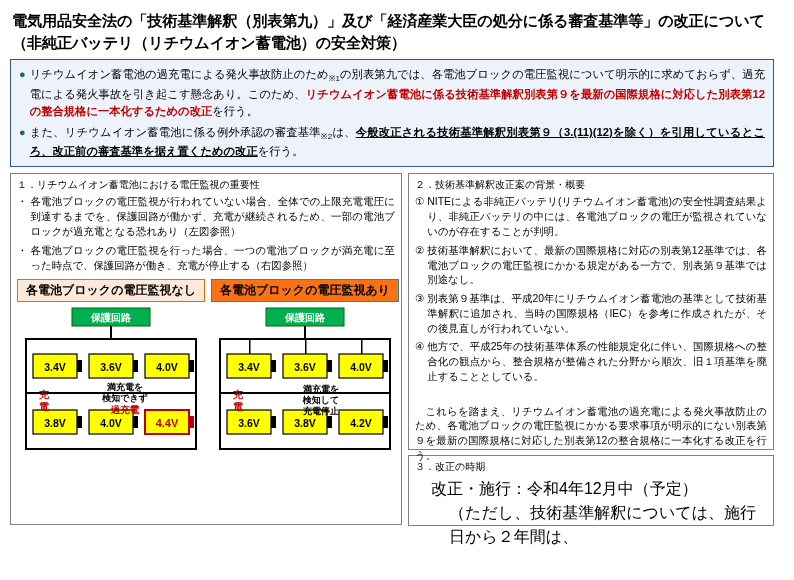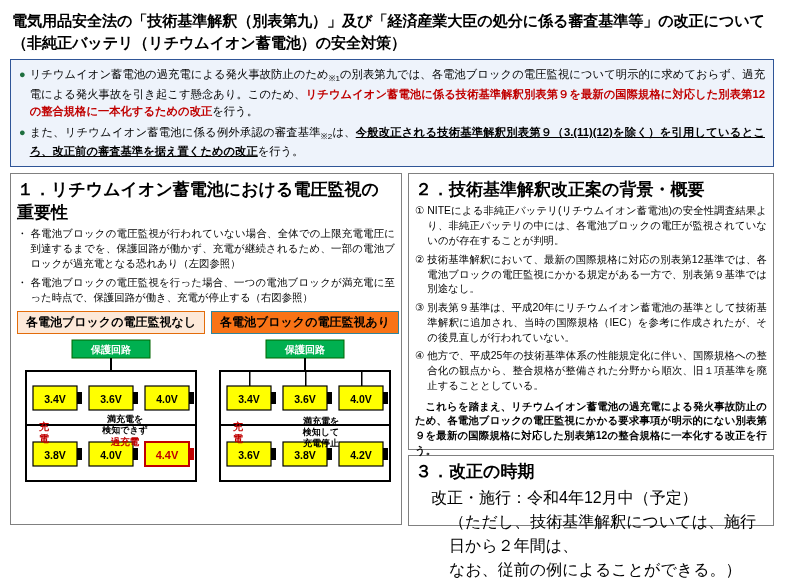--- a/index.html
+++ b/index.html
@@ -54,22 +54,22 @@
   .columns { display: flex; gap: 6px; margin-top: 6px; }
   .col-left { width: 392px; }
   .col-right { width: 372px; }
 
   .panel {
     border: 1px solid #808080;
     background: #fff;
     padding: 4px 6px 6px 6px;
   }
   .panel-h {
-    font-size: 17px;
-    font-weight: bold;
+    font-size: 10px;
+    font-weight: normal;
     margin-bottom: 3px;
   }
   .li {
     display: flex;
     font-size: 10.4px;
     line-height: 1.42;
     margin-bottom: 4px;
     text-align: justify;
   }
   .li .mk { flex: 0 0 auto; margin-right: 3px; }
@@ -262,29 +262,28 @@
           <span class="tx">技術基準解釈において、最新の国際規格に対応の別表第12基準では、各電池ブロックの電圧監視にかかる規定がある一方で、別表第９基準では別途なし。</span>
         </div>
         <div class="li">
           <span class="mk">③</span>
           <span class="tx">別表第９基準は、平成20年にリチウムイオン蓄電池の基準として技術基準解釈に追加され、当時の国際規格（IEC）を参考に作成されたが、その後見直しが行われていない。</span>
         </div>
         <div class="li">
           <span class="mk">④</span>
           <span class="tx">他方で、平成25年の技術基準体系の性能規定化に伴い、国際規格への整合化の観点から、整合規格が整備された分野から順次、旧１項基準を廃止することとしている。</span>
         </div>
-        <div class="li" style="margin-top:6px;font-weight:bold;">
+        <div class="li" style="margin-top:20px;">
           <span class="tx">　これらを踏まえ、リチウムイオン蓄電池の過充電による発火事故防止のため、各電池ブロックの電圧監視にかかる要求事項が明示的にない別表第９を最新の国際規格に対応した別表第12の整合規格に一本化する改正を行う。</span>
         </div>
       </div>
 
       <div class="panel sched" style="height:71px;">
         <div class="panel-h">３．改正の時期</div>
         <div class="line indent1">改正・施行：令和4年12月中（予定）</div>
         <div class="line indent2">（ただし、技術基準解釈については、施行日から２年間は、</div>
-        <div class="line indent2">なお、従前の例によることができる。）</div>
       </div>
     </div>
 
   </div>
 
 
 </div>
 
 </body></html>

